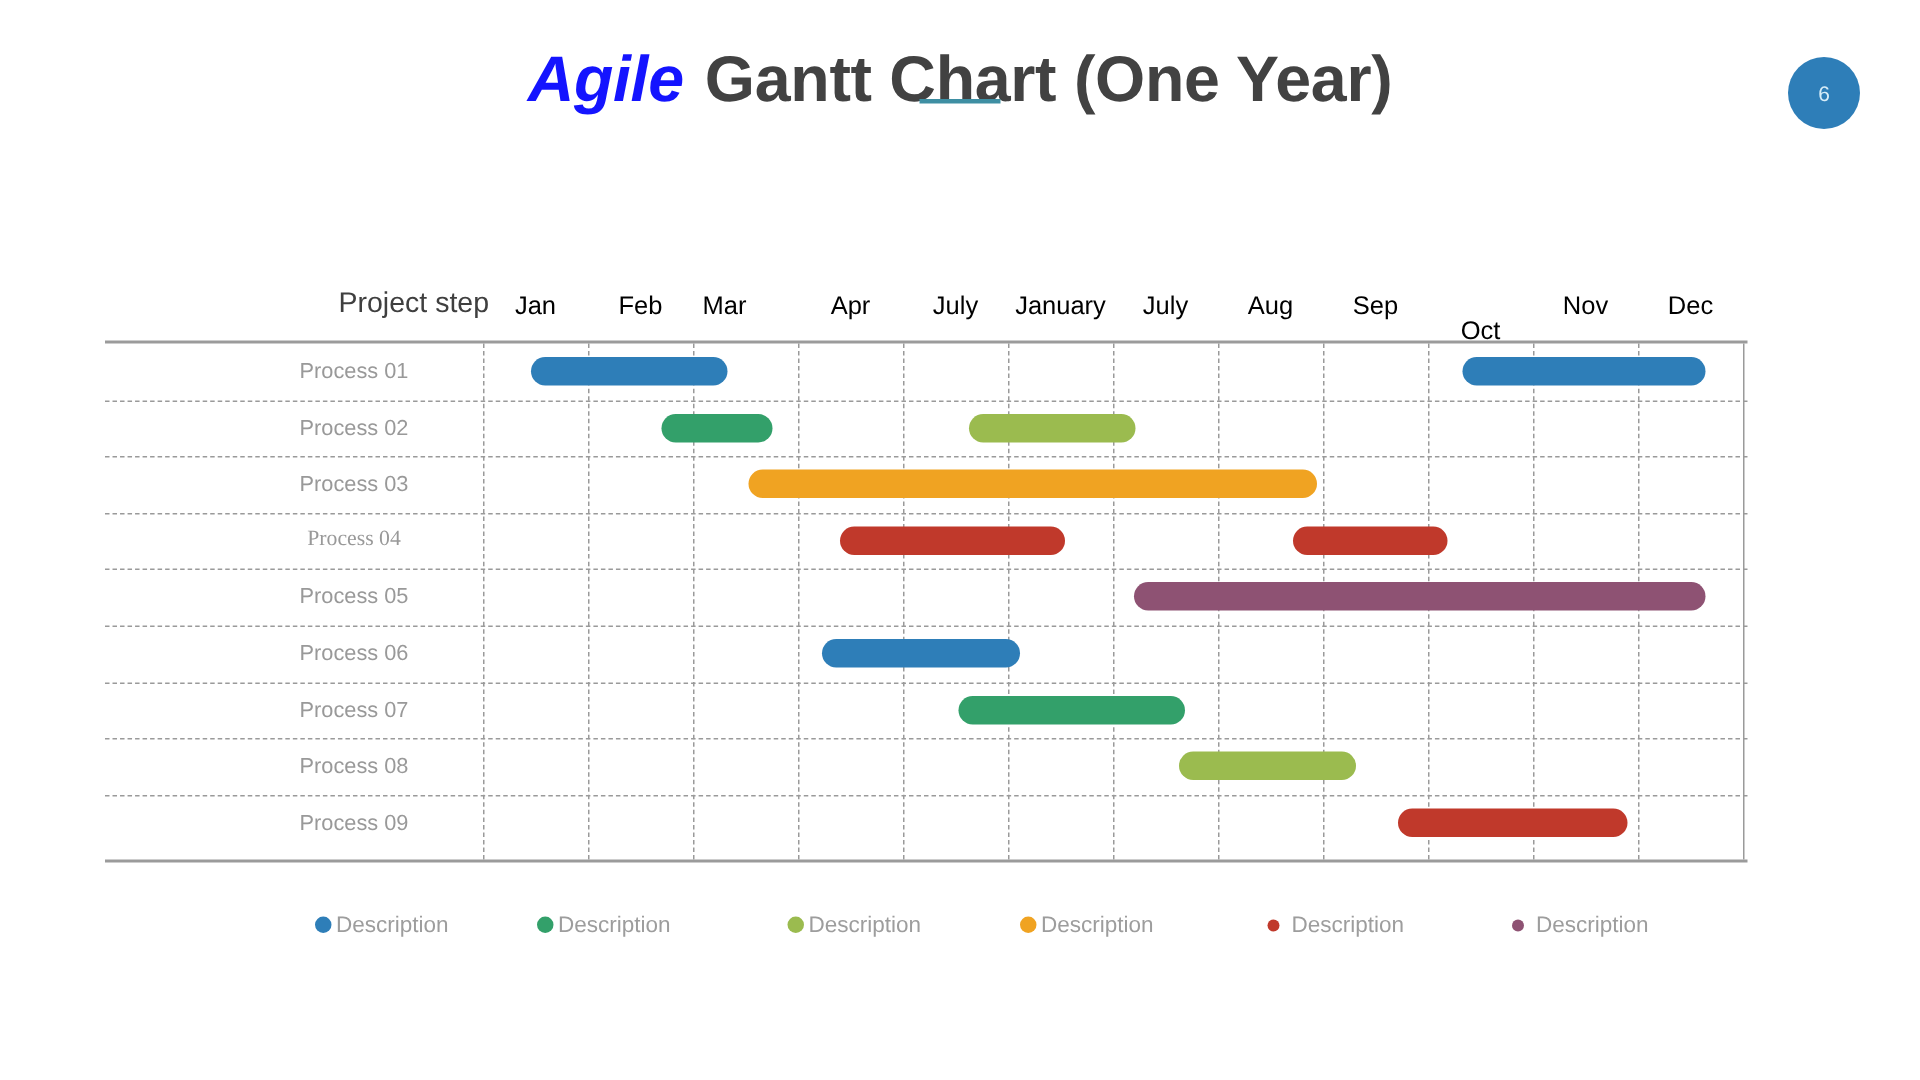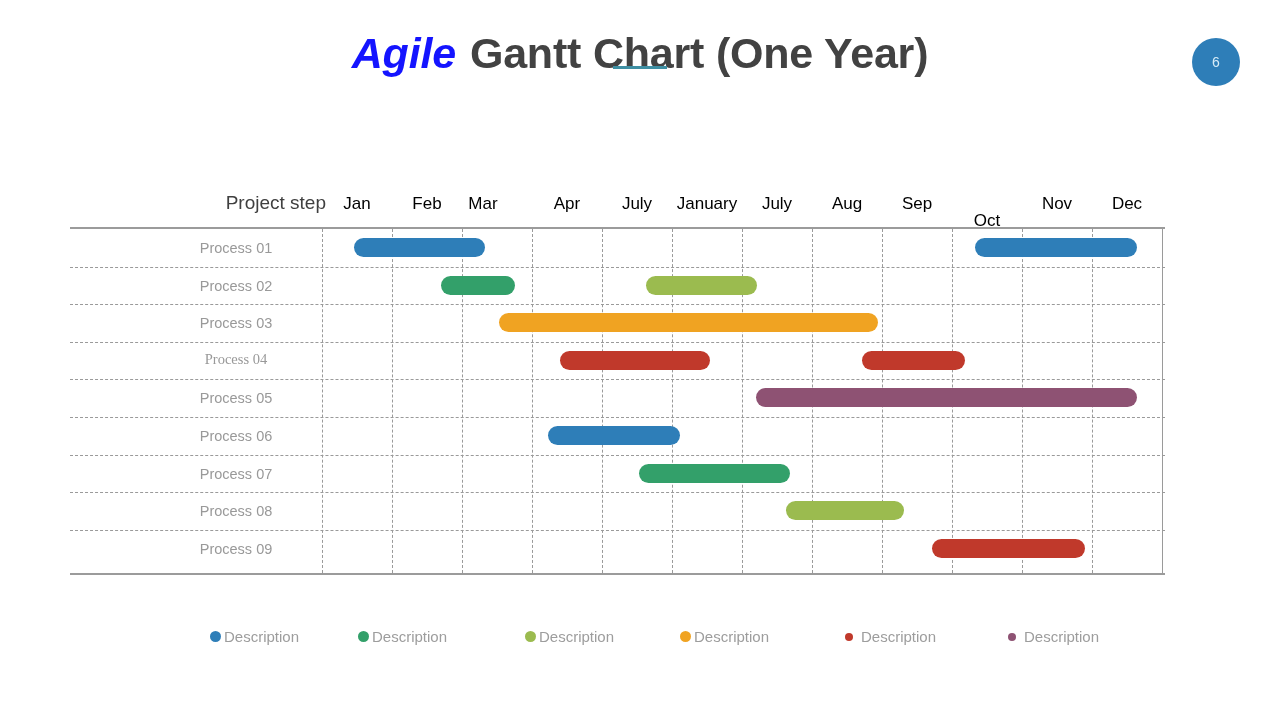--- a/index.html
+++ b/index.html
@@ -128,21 +128,21 @@
   .bar{
     position:absolute;
     height:19px;
     border-radius:10px;
   }
 
   
   #legend{
     position:absolute;
     left:200px; top:608px;
-    width:920px; height:26px;margin-top:20px;
+    width:920px; height:26px;
   }
   .legend-item{
     position:absolute;
     top:0;
     display:flex;
     align-items:center;
     white-space:nowrap;
   }
   .legend-dot{
     border-radius:50%;

